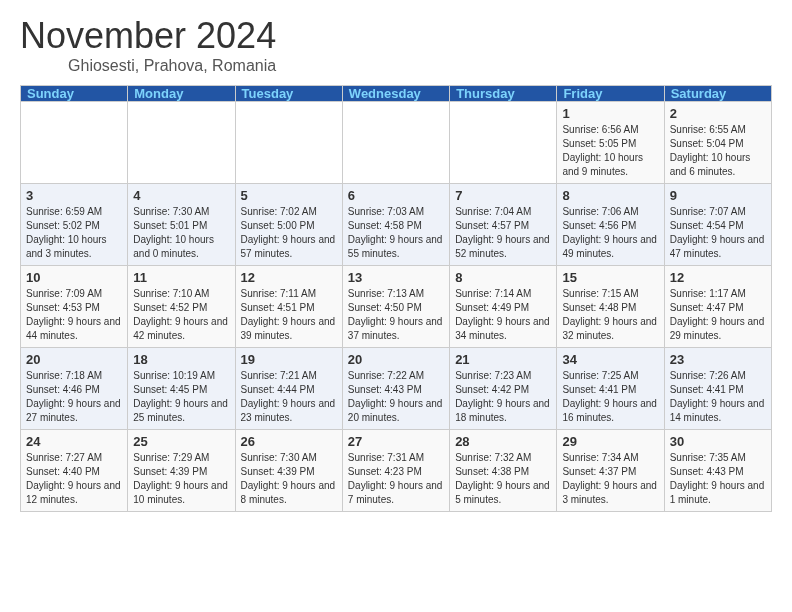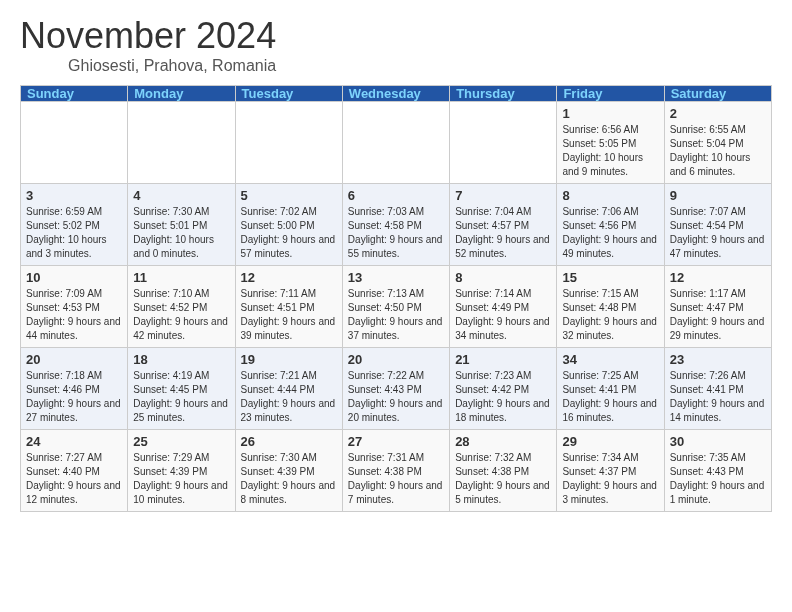--- a/index.html
+++ b/index.html
@@ -156,21 +156,21 @@
         </tr>
         <tr>
           <td>
             <span class="day-num">20</span>
             <div class="day-info">Sunrise: 7:18 AM
 Sunset: 4:46 PM
 Daylight: 9 hours and 27 minutes.</div>
           </td>
           <td>
             <span class="day-num">18</span>
-            <div class="day-info">Sunrise: 4:19 AM
+            <div class="day-info">Sunrise: 10:19 AM
 Sunset: 4:45 PM
 Daylight: 9 hours and 25 minutes.</div>
           </td>
           <td>
             <span class="day-num">19</span>
             <div class="day-info">Sunrise: 7:21 AM
 Sunset: 4:44 PM
 Daylight: 9 hours and 23 minutes.</div>
           </td>
           <td>
@@ -213,21 +213,21 @@
           </td>
           <td>
             <span class="day-num">26</span>
             <div class="day-info">Sunrise: 7:30 AM
 Sunset: 4:39 PM
 Daylight: 9 hours and 8 minutes.</div>
           </td>
           <td>
             <span class="day-num">27</span>
             <div class="day-info">Sunrise: 7:31 AM
-Sunset: 4:38 PM
+Sunset: 4:23 PM
 Daylight: 9 hours and 7 minutes.</div>
           </td>
           <td>
             <span class="day-num">28</span>
             <div class="day-info">Sunrise: 7:32 AM
 Sunset: 4:38 PM
 Daylight: 9 hours and 5 minutes.</div>
           </td>
           <td>
             <span class="day-num">29</span>

